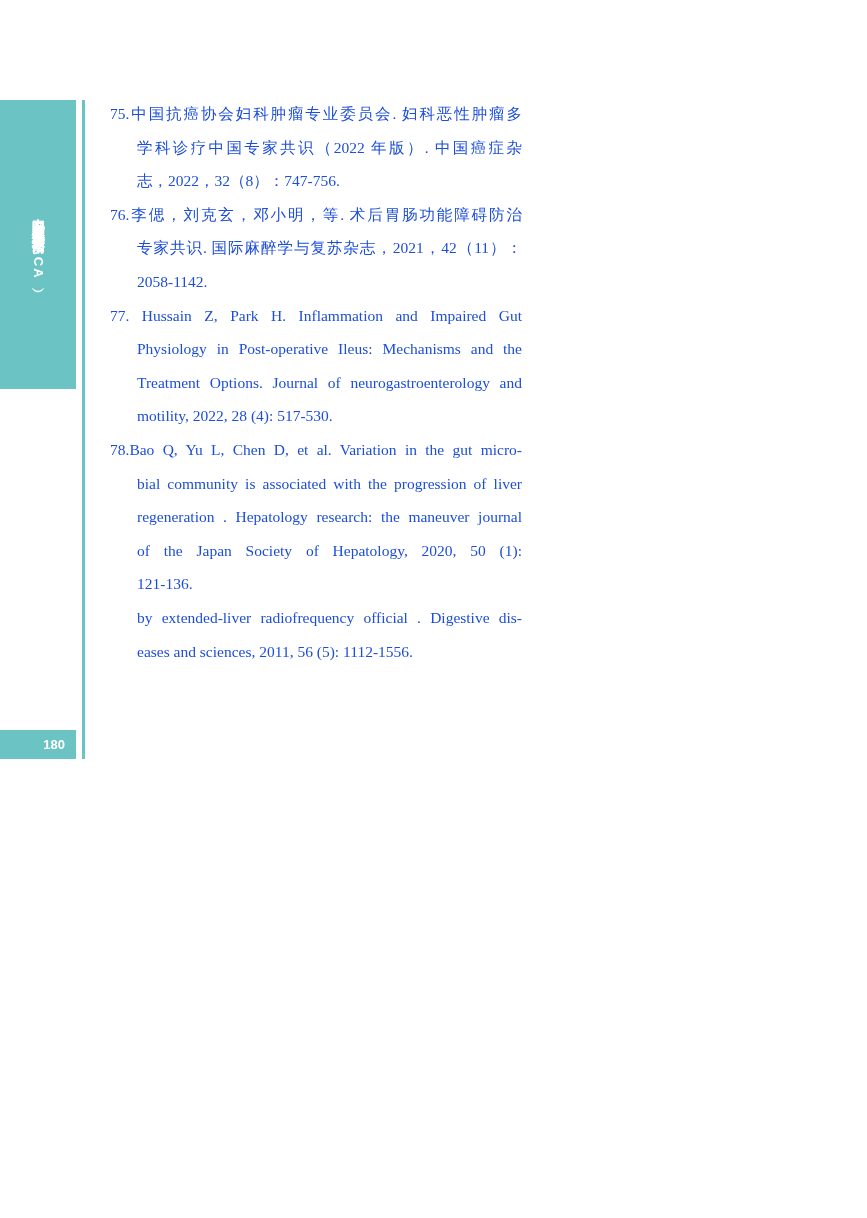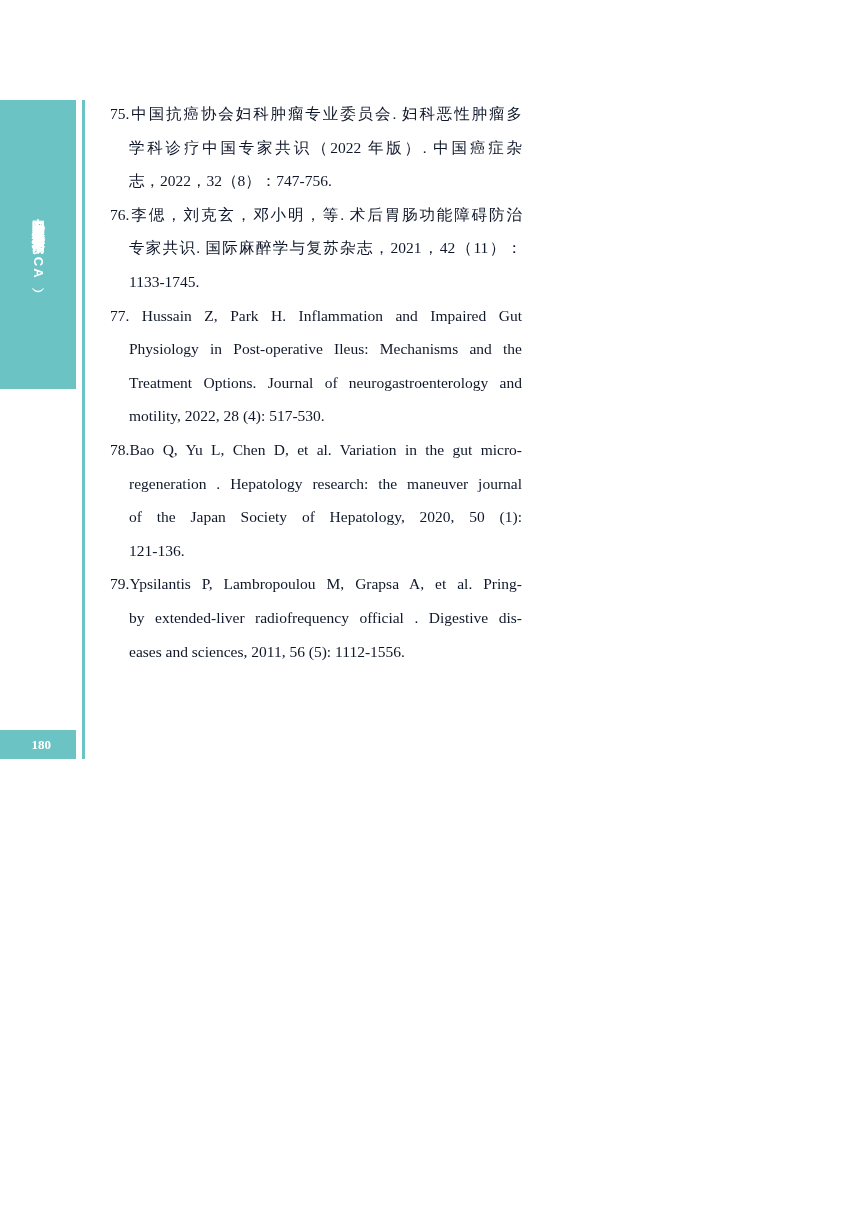--- a/index.html
+++ b/index.html
@@ -39,43 +39,43 @@
     width: 3px; height: 659px;
     background: var(--accent);
   }
   
   .page-badge {
     position: absolute;
     left: 0; top: 730px;
     width: 76px; height: 29px;
     background: var(--accent);
     color: #ffffff;
-    font-family: Liberation Serif, serif;
+    font-family: Liberation Sans, sans-serif;
     font-size: 13px;
     font-weight: bold;
     line-height: 29px;
     text-align: right;
-    padding-right: 25px;
+    padding-right: 11px;
   }
   
   .content {
     position: absolute;
     left: 110px; top: 97px;
     width: 412px;
-    color: #0f172a;
+    color: #1d4ed8;
     font-size: 15.5px;
     line-height: 33.6px;
   }
   .ref-line {
     text-align: justify;
     text-align-last: justify;
     overflow: hidden;
     height: 33.6px;
   }
-  .ref-line.cont { margin-left: 19px; }
+  .ref-line.cont { margin-left: 27px; }
   .ref-line.last { text-align-last: left; }
 </style>
 </head>
 <body>
 
 <div class="page">
 
   <aside class="sidebar">
     <span class="sidebar-title">中国肿瘤整合诊治技术指南（CACA）</span>
   </aside>
@@ -88,34 +88,34 @@
 
   <main class="content" id="references">
       <div class="ref">
         <div class="ref-line">75.中国抗癌协会妇科肿瘤专业委员会. 妇科恶性肿瘤多</div>
         <div class="ref-line cont">学科诊疗中国专家共识（2022 年版）. 中国癌症杂</div>
         <div class="ref-line cont last">志，2022，32（8）：747-756.</div>
       </div>
       <div class="ref">
         <div class="ref-line">76.李偲，刘克玄，邓小明，等. 术后胃肠功能障碍防治</div>
         <div class="ref-line cont">专家共识. 国际麻醉学与复苏杂志，2021，42（11）：</div>
-        <div class="ref-line cont last">1133-1745.</div>
+        <div class="ref-line cont last">2058-1142.</div>
       </div>
       <div class="ref">
         <div class="ref-line">77. Hussain Z, Park H. Inflammation and Impaired Gut</div>
         <div class="ref-line cont">Physiology in Post-operative Ileus: Mechanisms and the</div>
         <div class="ref-line cont">Treatment Options. Journal of neurogastroenterology and</div>
         <div class="ref-line cont last">motility, 2022, 28 (4): 517-530.</div>
       </div>
       <div class="ref">
         <div class="ref-line">78.Bao Q, Yu L, Chen D, et al. Variation in the gut micro-</div>
+        <div class="ref-line cont">bial community is associated with the progression of liver</div>
         <div class="ref-line cont">regeneration . Hepatology research: the maneuver journal</div>
         <div class="ref-line cont">of the Japan Society of Hepatology, 2020, 50 (1):</div>
         <div class="ref-line cont last">121-136.</div>
       </div>
       <div class="ref">
-        <div class="ref-line">79.Ypsilantis P, Lambropoulou M, Grapsa A, et al. Pring-</div>
         <div class="ref-line cont">by extended-liver radiofrequency official . Digestive dis-</div>
         <div class="ref-line cont last">eases and sciences, 2011, 56 (5): 1112-1556.</div>
       </div>
     </main>
 
 </div>
 
 </body></html>

